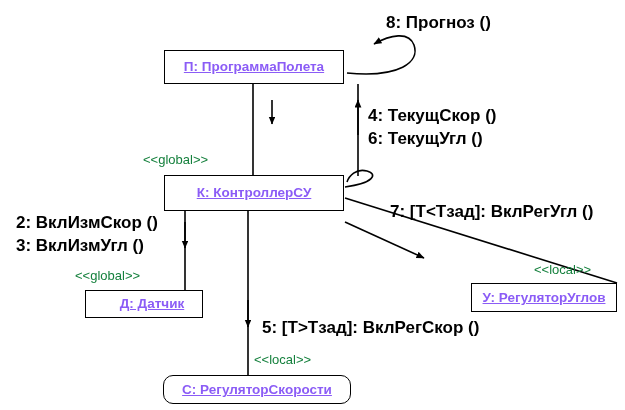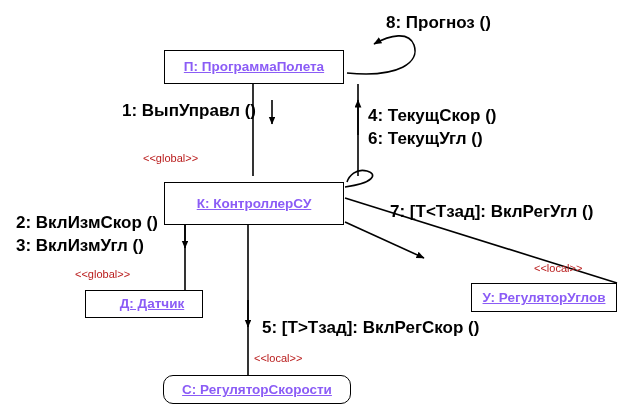--- a/index.html
+++ b/index.html
@@ -46,22 +46,22 @@
     color: #000000;
     white-space: nowrap;
     z-index: 4;
     line-height: 1.15;
   }
   .lbl.bold {
     font-weight: bold;
   }
   .stereo {
     position: absolute;
-    font-size: 11px;
-    color: #b91c1c;
+    font-size: 13px;
+    color: #15803d;
     white-space: nowrap;
     z-index: 4;
   }
 </style>
 </head>
 <body>
 
 <div id="canvas">
 
   <svg id="vector" viewBox="0 0 625 410">
@@ -93,37 +93,36 @@
 
     <path d="M347,73 C400,78 420,62 414,45 C409,31 390,35 374,44" fill="none" stroke="#000000" stroke-width="1.6" marker-end="url(#arrow)"></path>
 
     <path d="M345,187 C374,183 378,174 367,171 C356,168 349,176 347,182" fill="none" stroke="#000000" stroke-width="1.6"></path>
   </svg>
 
   <div class="node" style="left:164px; top:50px; width:180px; height:34px;">
     <span class="node-label">П: ПрограммаПолета</span>
   </div>
 
-  <div class="node" style="left:164px; top:182px; width:180px; height:43px;">
+  <div class="node" style="left:164px; top:175px; width:180px; height:36px;">
     <span class="node-label">К: КонтроллерСУ</span>
   </div>
 
   <div class="node" style="left:85px; top:290px; width:118px; height:28px;padding-left:16px;">
     <span class="node-label">Д: Датчик</span>
   </div>
 
   <div class="node" style="left:471px; top:283px; width:146px; height:29px;">
     <span class="node-label">У: РегуляторУглов</span>
   </div>
 
   <div class="node" style="left:163px; top:375px; width:188px; height:29px;border-radius:10px;">
     <span class="node-label">С: РегуляторСкорости</span>
   </div>
 
-  <div class="lbl bold" style="left:122px; top:101px;">1: ВыпУправл ()</div>
 
   <div class="lbl bold" style="left:16px; top:213px;">2: ВклИзмСкор ()</div>
 
   <div class="lbl bold" style="left:16px; top:236px;">3: ВклИзмУгл ()</div>
 
   <div class="lbl bold" style="left:368px; top:106px;">4: ТекущСкор ()</div>
 
   <div class="lbl bold" style="left:368px; top:129px;">6: ТекущУгл ()</div>
 
   <div class="lbl bold" style="left:262px; top:318px;">5: [T&gt;Тзад]: ВклРегСкор ()</div>

